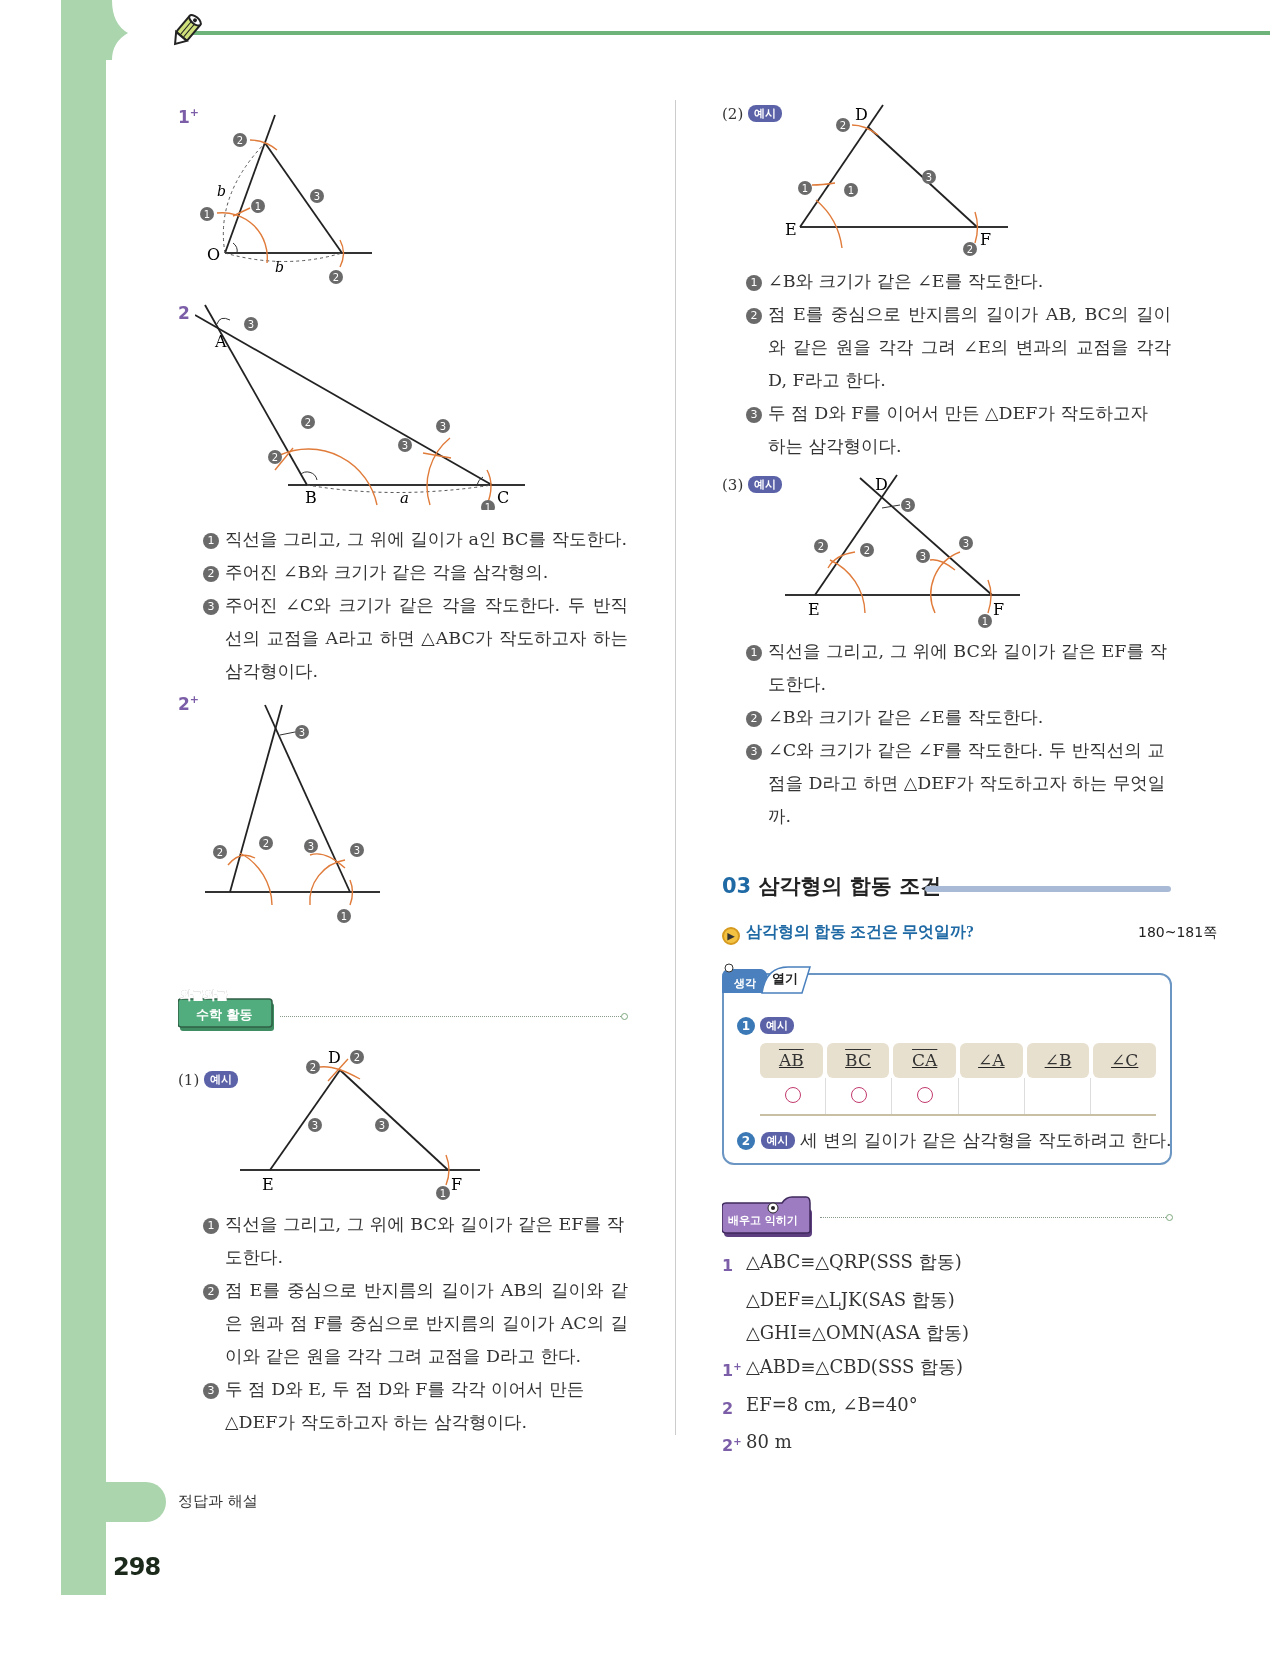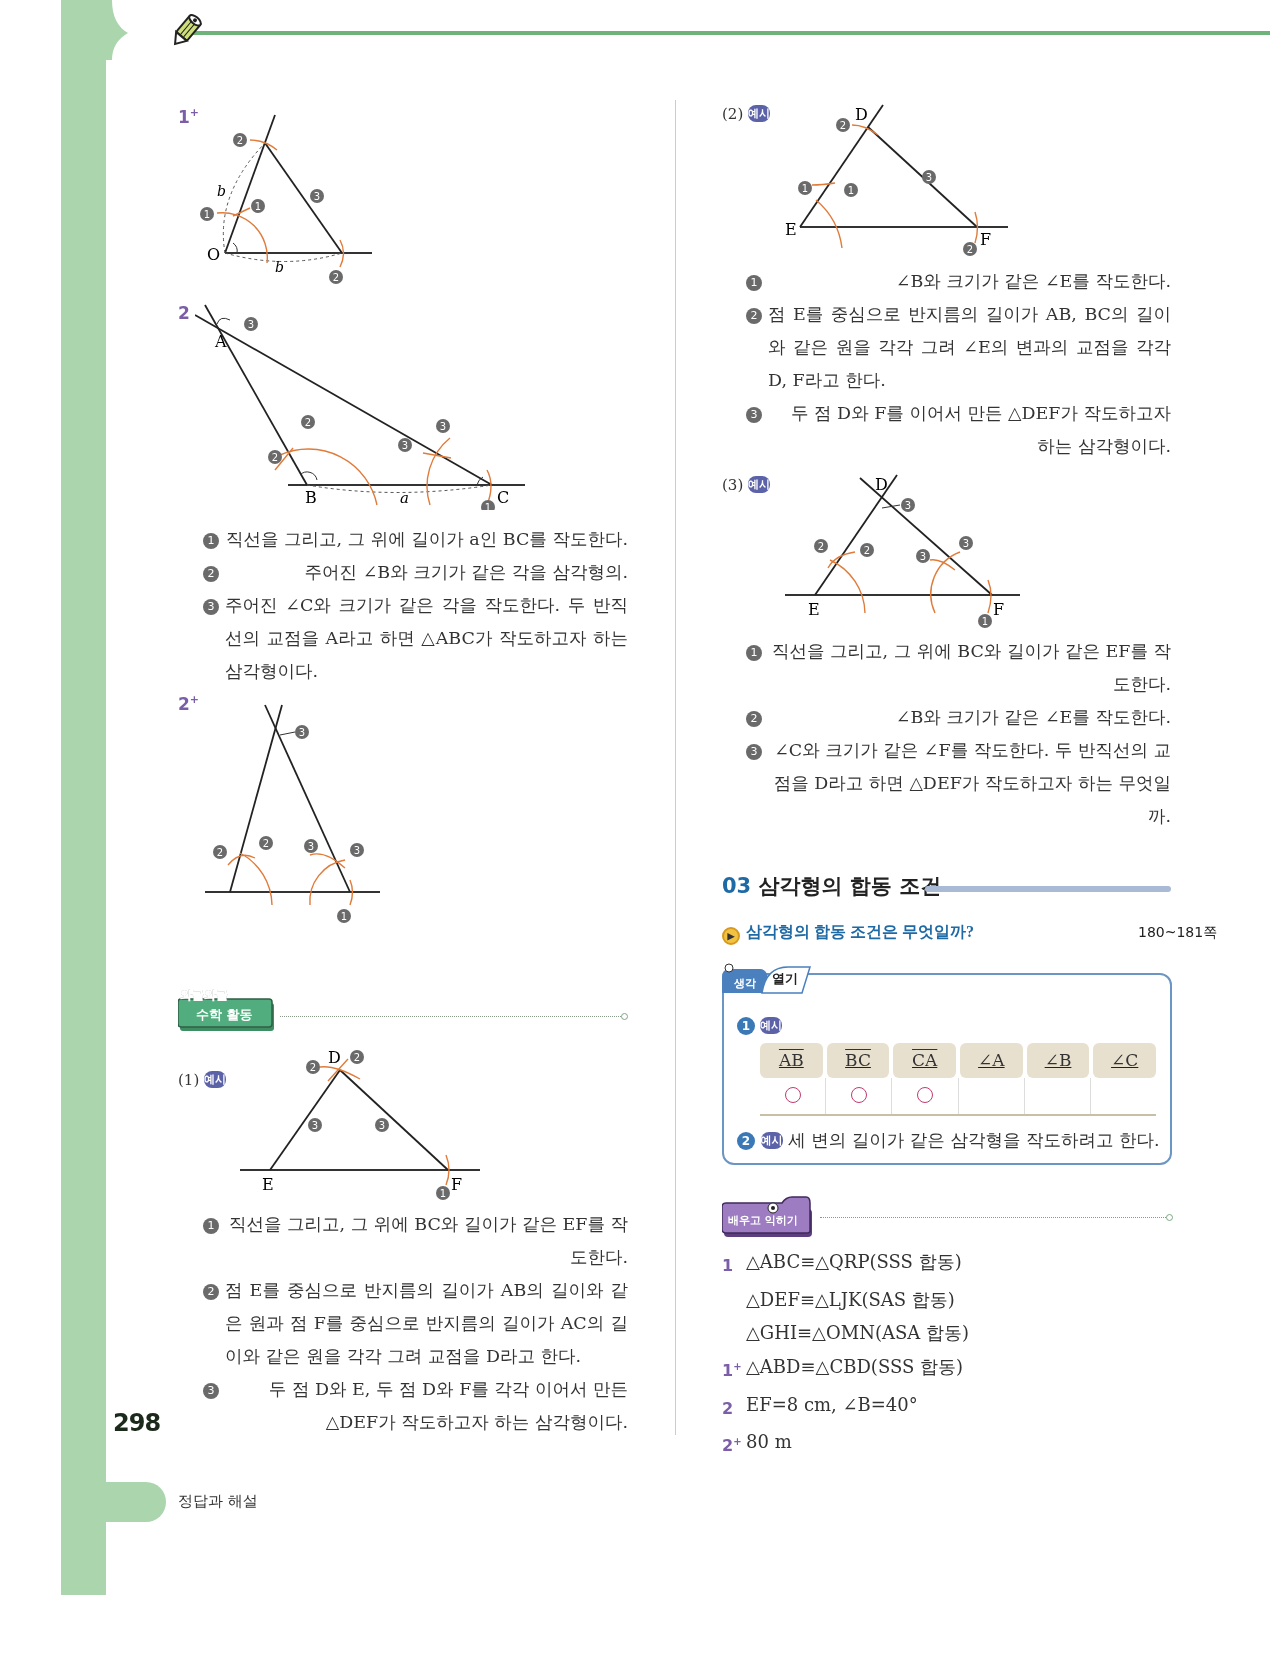--- a/index.html
+++ b/index.html
@@ -15,25 +15,25 @@
 
   .pnum { position: absolute; font-family: "DejaVu Sans", sans-serif; font-weight: bold; color: #7b5ea7; font-size: 17px; }
   .pnum sup { font-size: 11px; }
 
   .fig { position: absolute; }
   .fig svg { width: 100%; height: 100%; }
 
   .steps { position: absolute; font-size: 17.5px; line-height: 33px; color: #333; }
   .step { display: flex; }
   .step .n { flex: 0 0 22px; }
-  .step .txt { flex: 1; text-align: right; }
+  .step .txt { flex: 1; }
   .circ { display: inline-block; width: 16px; height: 16px; border-radius: 50%; background: #6a6a6a; color: #fff; font-size: 11px; line-height: 16px; text-align: center; font-family: "DejaVu Sans", sans-serif; vertical-align: 1px; }
   .ol { text-decoration: overline; }
 
-  .label-ex { display: inline-block; background: #5b62a8; color: #fff; font-family: "DejaVu Sans", sans-serif; font-size: 11px; font-weight: bold; padding: 1px 0; border-radius: 8px; vertical-align: 2px; }
+  .label-ex { display: inline-block; background: #5b62a8; color: #fff; font-family: "DejaVu Sans", sans-serif; font-size: 11px; font-weight: bold; padding: 1px 6px; border-radius: 8px; vertical-align: 2px; }
   .sub-label { position: absolute; font-size: 15px; color: #333; }
 
   .activity-badge { position: absolute; left: 178px; top: 985px; width: 100px; height: 50px; }
   .dotline { position: absolute; height: 0; border-top: 1px dotted #8a9a8a; }
   .dotend { position: absolute; width: 7px; height: 7px; border: 1px solid #7ea87f; border-radius: 50%; background: #fff; }
 
   .sec-title { position: absolute; left: 722px; top: 872px; font-family: "DejaVu Sans", sans-serif; font-size: 21px; font-weight: bold; color: #222; }
   .sec-title .num { color: #1f6aa5; }
   .sec-bar { position: absolute; left: 925px; top: 886px; width: 246px; height: 6px; border-radius: 3px; background: #a9bad6; }
   .sub-q { position: absolute; left: 722px; top: 922px; font-family: Liberation Serif, serif; font-size: 16px; font-weight: bold; color: #1f6aa5; }
@@ -53,21 +53,21 @@
   .ring { display: inline-block; width: 16px; height: 16px; border: 1.5px solid #c23a6e; border-radius: 50%; vertical-align: -2px; }
   .think-2 { position: absolute; left: 737px; top: 1128px; font-size: 17.5px; color: #333; }
 
   .learn-badge { position: absolute; left: 722px; top: 1195px; width: 96px; height: 44px; }
   .ans { position: absolute; left: 722px; top: 1245px; font-size: 18px; line-height: 33.5px; color: #333; }
   .ans .row { display: flex; }
   .ans .k { flex: 0 0 24px; font-family: "DejaVu Sans", sans-serif; font-weight: bold; color: #7b5ea7; font-size: 16px; }
   .ans .k sup { font-size: 10px; }
 
   .footer-pill { position: absolute; left: 106px; top: 1482px; width: 60px; height: 40px; background: #aad5ad; border-radius: 0 20px 20px 0; }
-  .footer-num { position: absolute; left: 113px; top: 1409px; font-family: "DejaVu Sans", sans-serif; font-size: 24px; font-weight: bold; color: #1b2a1b; letter-spacing: -1px; }
+  .footer-num { position: absolute; left: 113px; top: 1553px; font-family: "DejaVu Sans", sans-serif; font-size: 24px; font-weight: bold; color: #1b2a1b; letter-spacing: -1px; }
   .footer-text { position: absolute; left: 178px; top: 1492px; font-family: "DejaVu Sans", sans-serif; font-size: 15px; color: #333; }
 </style>
 </head>
 <body>
 
 <div class="left-band"></div>
 <svg class="band-notch" viewBox="0 0 22 60">
     <path d="M0 0 H6 Q6 24 22 33 Q6 42 6 60 H0 Z" fill="#aad5ad"></path>
   </svg>
 <div class="top-rule"></div>

